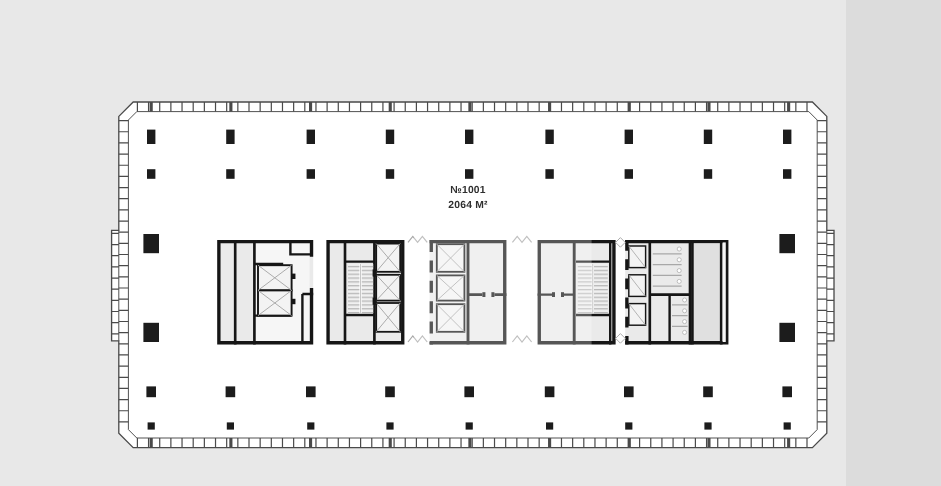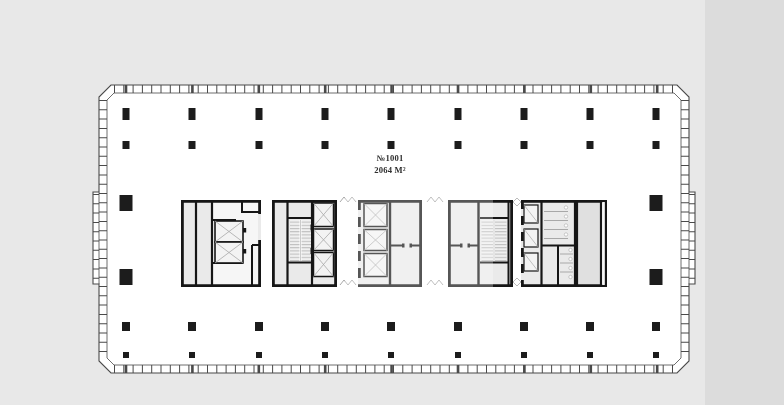--- a/index.html
+++ b/index.html
@@ -1,19 +1,19 @@
 <!DOCTYPE html>
 <html style="--bg: #e8e8e8; --floor: #ffffff; --wall: #161616; --room: #eaeaea; --room2: #e0e0e0; --lobby: #f6f6f6; --shaft: #f3f3f3; --hatch: #a8a8a8; --facade: #4a4a4a; --column: #1c1c1c; --text: #2f2f2f; --watermark: rgba(255,255,255,0.28);"><head>
 <meta charset="utf-8">
 <style>
   html,body{margin:0;padding:0;background:#dcdcdc;}
   .stage{
     width:705px;height:405px;position:relative;overflow:hidden;
     background:var(--bg,#e8e8e8);
-    font-family:Liberation Serif, serif;
+    font-family:Liberation Sans, sans-serif;
   }
   svg{display:block;}
   .wall{stroke:var(--wall,#161616);fill:none;stroke-linecap:butt;}
   .wallf{fill:var(--wall,#161616);}
   .room{fill:var(--room,#eaeaea);}
   .room2{fill:var(--room2,#e2e2e2);}
   .lobby{fill:var(--lobby,#f6f6f6);}
   .shaft{fill:var(--shaft,#f3f3f3);stroke:var(--wall,#161616);}
   .xline{stroke:var(--hatch,#aaaaaa);fill:none;}
   .fac{stroke:var(--facade,#4a4a4a);fill:none;}

